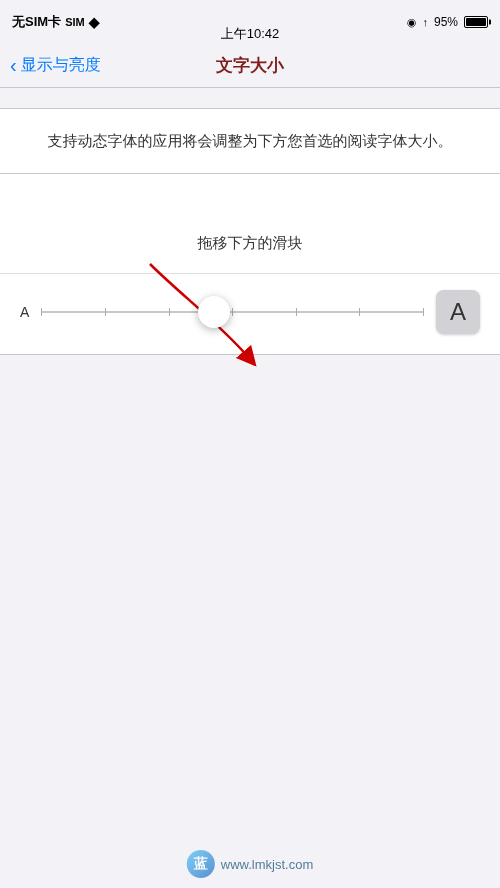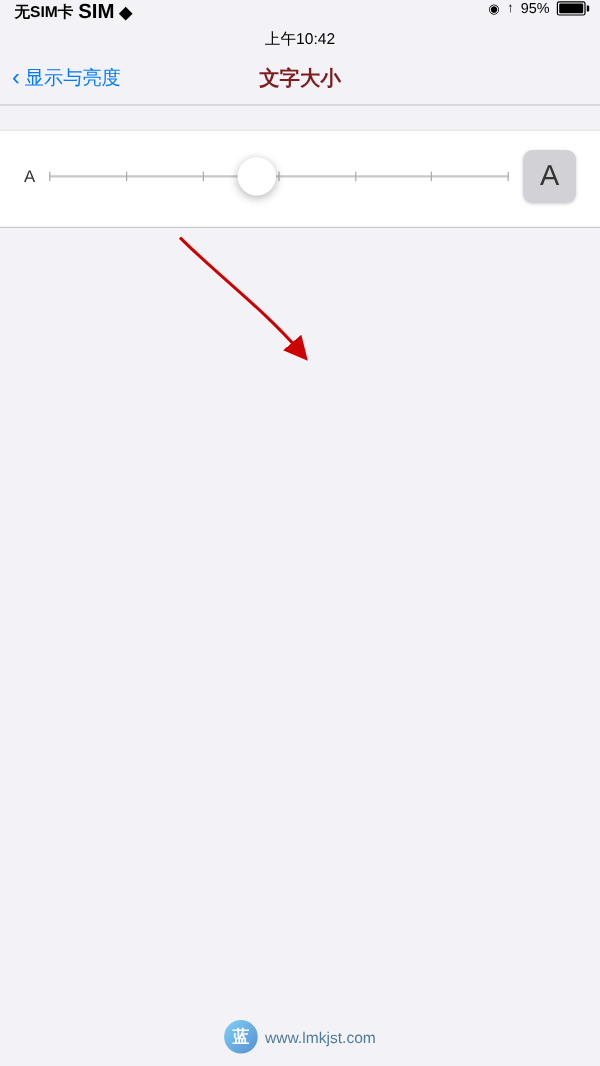--- a/index.html
+++ b/index.html
@@ -16,21 +16,21 @@
       overflow: hidden;
       position: relative;
     }
 
     
     .status-bar {
       width: 100%;
       height: 44px;
       background: #f2f2f7;
       display: flex;
-      align-items: flex-start;
+      align-items: center;
       justify-content: space-between;
       padding: 0 12px;
       position: relative;
     }
 
     .status-left {
       display: flex;
       align-items: center;
       gap: 4px;
       font-size: 13px;
@@ -248,21 +248,21 @@
       color: #0c4a6e;
     }
 
   </style>
 </head>
 <body>
 
 <div class="status-bar">
   <div class="status-left">
     <span>无SIM卡</span>
-    <span style="font-size:17px;">SIM</span>
+    <span style="font-size:11px;">SIM</span>
     <span style="font-size:14px;">◆</span>
   </div>
   <div class="status-center">上午10:42</div>
   <div class="status-right">
     <span style="font-size:11px;">◉</span>
     <span style="font-size:11px;">↑</span>
     <span style="font-size:12px;">95%</span>
     <div class="battery-icon">
       <div class="battery-fill"></div>
     </div>
@@ -272,22 +272,26 @@
 <div class="nav-bar">
   <div class="nav-back">
     <span class="nav-back-chevron">‹</span>
     <span>显示与亮度</span>
   </div>
   <span class="nav-title">文字大小</span>
 </div>
 
 <div class="content-area">
 
+  <div class="description-card">
+    <p class="description-text">支持动态字体的应用将会调整为下方您首选的阅读字体大小。</p>
+  </div>
 
   <div class="slider-section" style="position:relative;">
+    <div class="drag-hint">拖移下方的滑块</div>
 
     <svg style="position:absolute; top:80px; left:120px; width:160px; height:120px; pointer-events:none; overflow:visible;" viewBox="0 0 160 120">
       <defs>
         <marker id="arrowhead" markerWidth="8" markerHeight="8" refX="4" refY="4" orient="auto">
           <path d="M0,0 L0,8 L8,4 z" fill="#cc0000"></path>
         </marker>
       </defs>
       <path d="M 30,10 C 60,40 100,70 130,105" stroke="#cc0000" stroke-width="2.5" fill="none" marker-end="url(#arrowhead)"></path>
     </svg>
 

